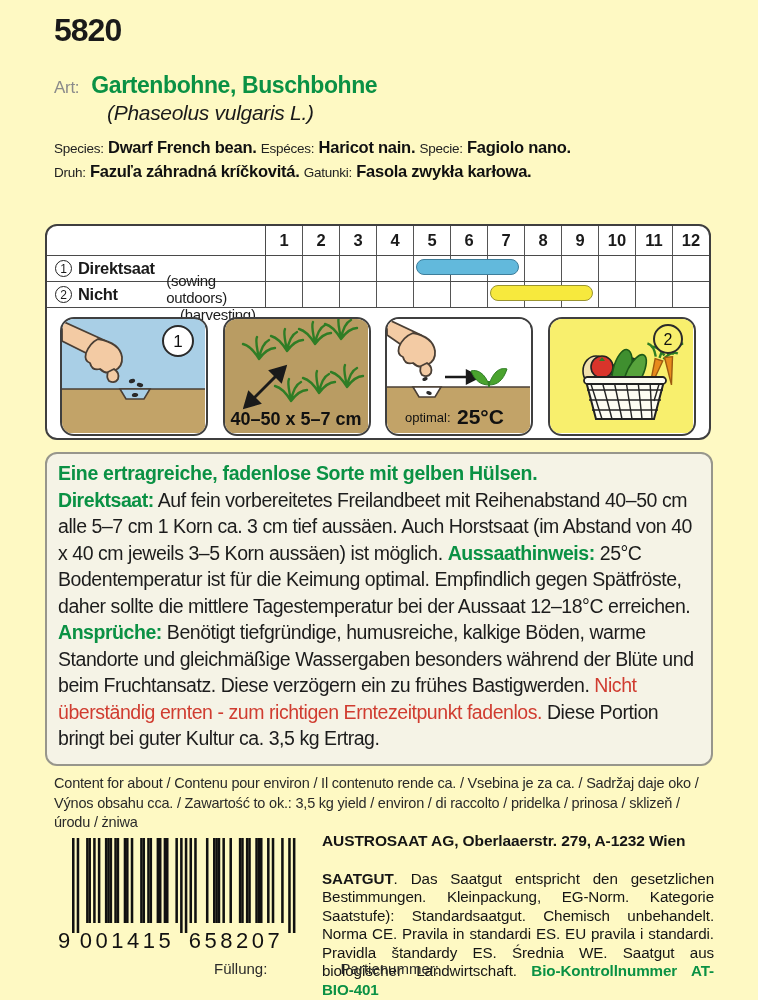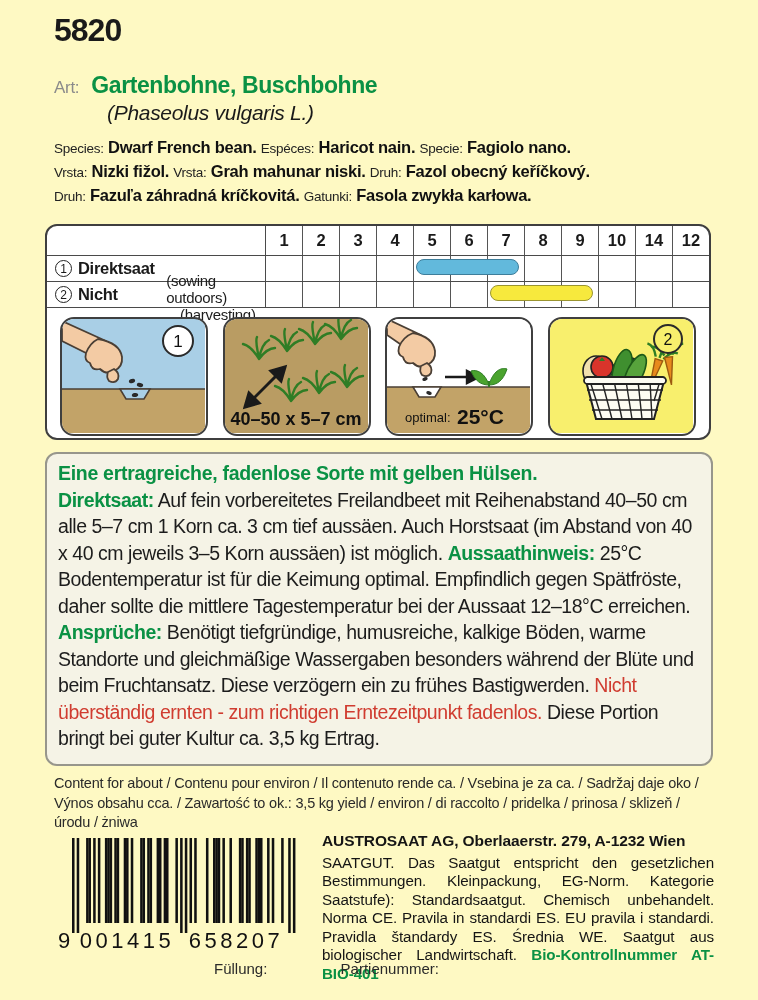--- a/index.html
+++ b/index.html
@@ -49,23 +49,23 @@
   .seg-g{font-weight:bold;color:#0a9144;}
   .seg-r{color:#d03c30;}
 
   
   .content-note{left:54px;top:774px;width:660px;font-size:14.5px;line-height:19.5px;
                 color:#2a2a2a;letter-spacing:-0.2px;}
 
   
   .barcode{left:56px;top:838px;}
   .company{left:322px;top:832px;width:392px;font-size:15.2px;line-height:18.5px;color:#151515;letter-spacing:-0.1px;}
-  .company .co-name{font-weight:bold;margin-bottom:3px;font-size:15.5px;}
+  .company .co-name{font-weight:bold;margin-bottom:19px;font-size:15.5px;}
   .company p{margin:0;text-align:justify;}
-  .co-bold{font-weight:normal;}
+  .co-bold{font-weight:bold;}
   .co-green{font-weight:bold;color:#0a9144;}
   .fill-line{top:960px;left:214px;font-size:15px;color:#2a2a2a;}
   .fill-line .lbl2{margin-left:36px;padding-left:33px;}
 </style>
 </head>
 <body>
 
 <div class="page">
 
   <div class="abs prod-num">5820</div>
@@ -76,28 +76,20 @@
   <div class="abs latin">(Phaseolus vulgaris L.)</div>
 
   <div class="abs species">
     <div>
       <span class="sp-label">Species:</span>
       <span class="sp-val">Dwarf French bean.</span>
       <span class="sp-label">Espéces:</span>
       <span class="sp-val">Haricot nain.</span>
       <span class="sp-label">Specie:</span>
       <span class="sp-val">Fagiolo nano.</span>
-    </div>
-    <div>
-      <span class="sp-label">Vrsta:</span>
-      <span class="sp-val">Nizki fižol.</span>
-      <span class="sp-label">Vrsta:</span>
-      <span class="sp-val">Grah mahunar niski.</span>
-      <span class="sp-label">Druh:</span>
-      <span class="sp-val">Fazol obecný keříčkový.</span>
     </div>
     <div>
       <span class="sp-label">Druh:</span>
       <span class="sp-val">Fazuľa záhradná kríčkovitá.</span>
       <span class="sp-label">Gatunki:</span>
       <span class="sp-val">Fasola zwykła karłowa.</span>
     </div>
   </div>
 
   <div class="abs cal-box">
@@ -108,21 +100,21 @@
           <div class="cal-cell">1</div>
           <div class="cal-cell">2</div>
           <div class="cal-cell">3</div>
           <div class="cal-cell">4</div>
           <div class="cal-cell">5</div>
           <div class="cal-cell">6</div>
           <div class="cal-cell">7</div>
           <div class="cal-cell">8</div>
           <div class="cal-cell">9</div>
           <div class="cal-cell">10</div>
-          <div class="cal-cell">14</div>
+          <div class="cal-cell">11</div>
           <div class="cal-cell">12</div>
         </div>
       </div>
       <div class="cal-row">
         <div class="cal-label">
           <span class="cal-num">1</span>
           <span class="cal-name">Direktsaat</span>
           <span class="cal-sub">(sowing outdoors)</span>
         </div>
         <div class="cal-months">

